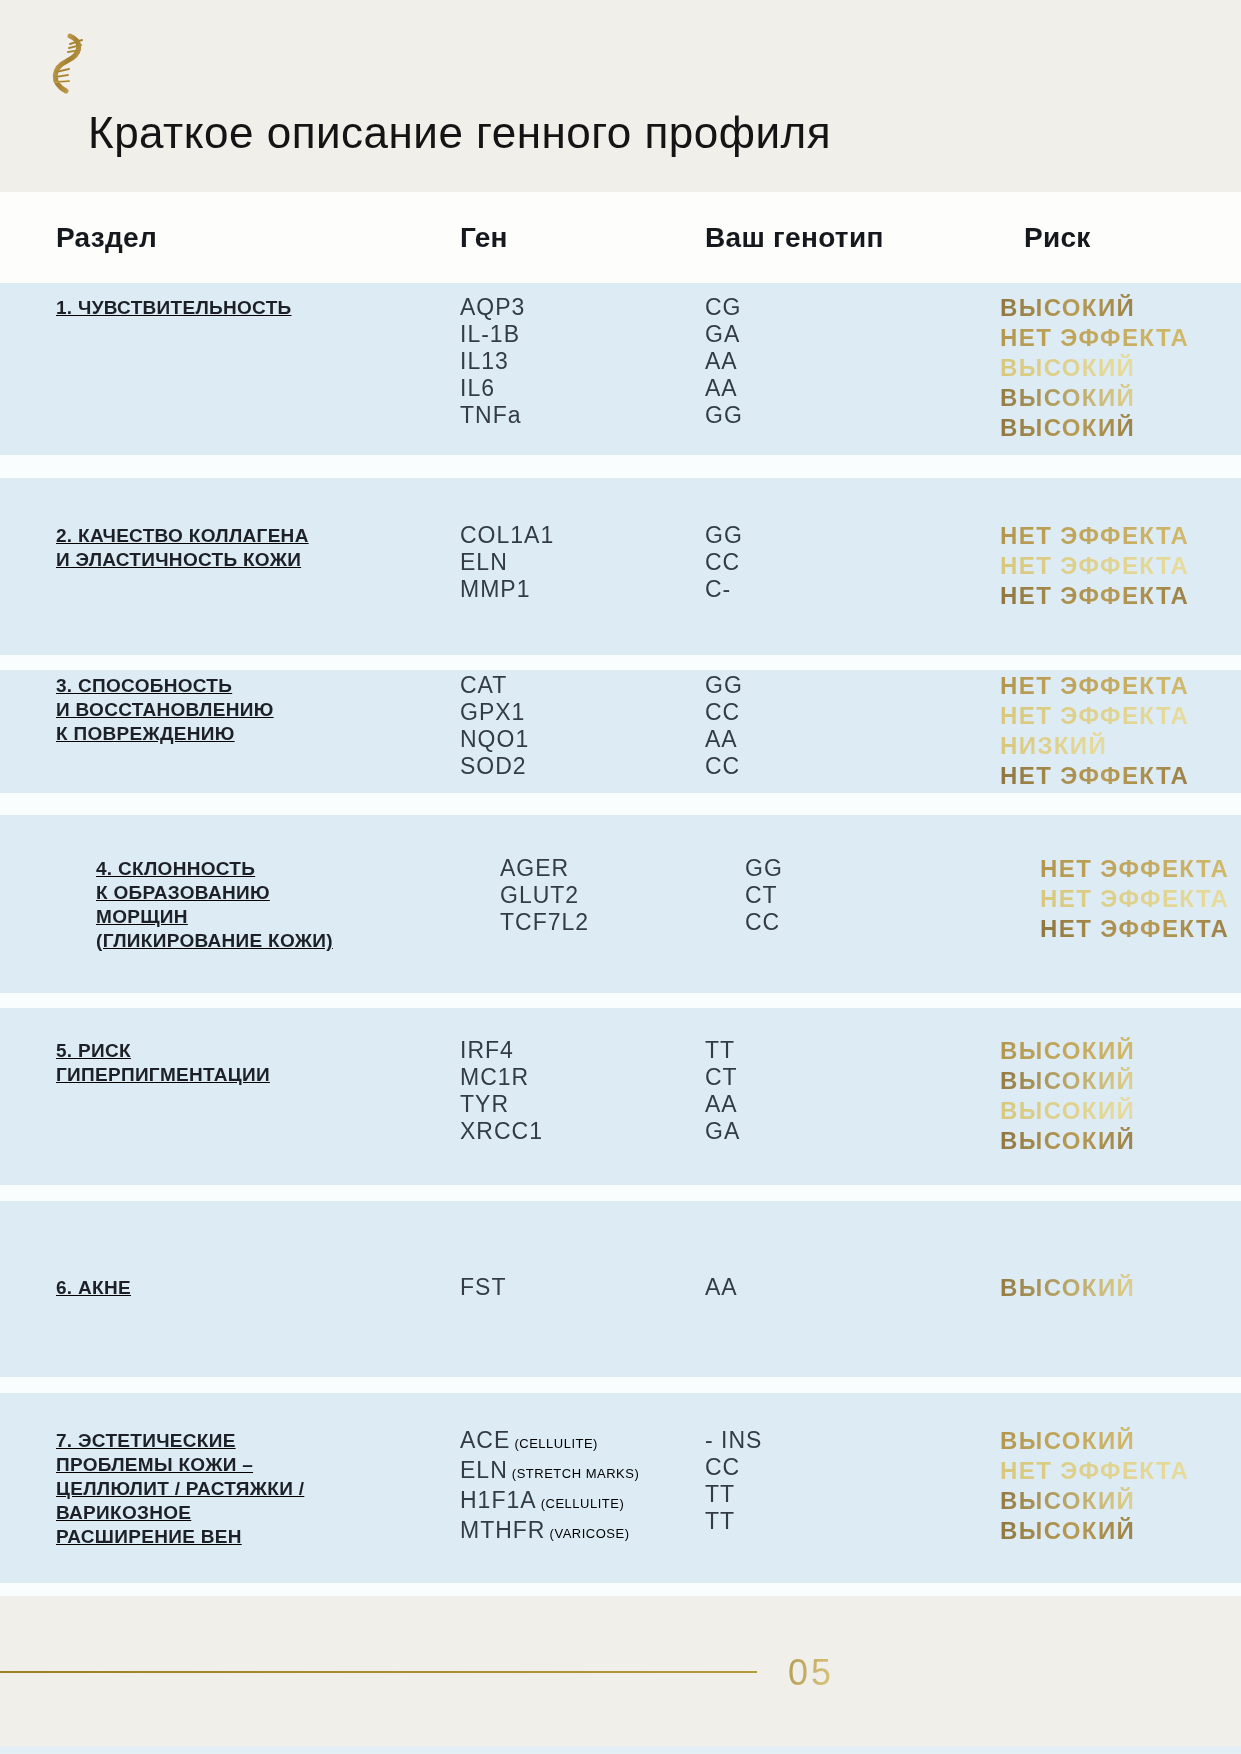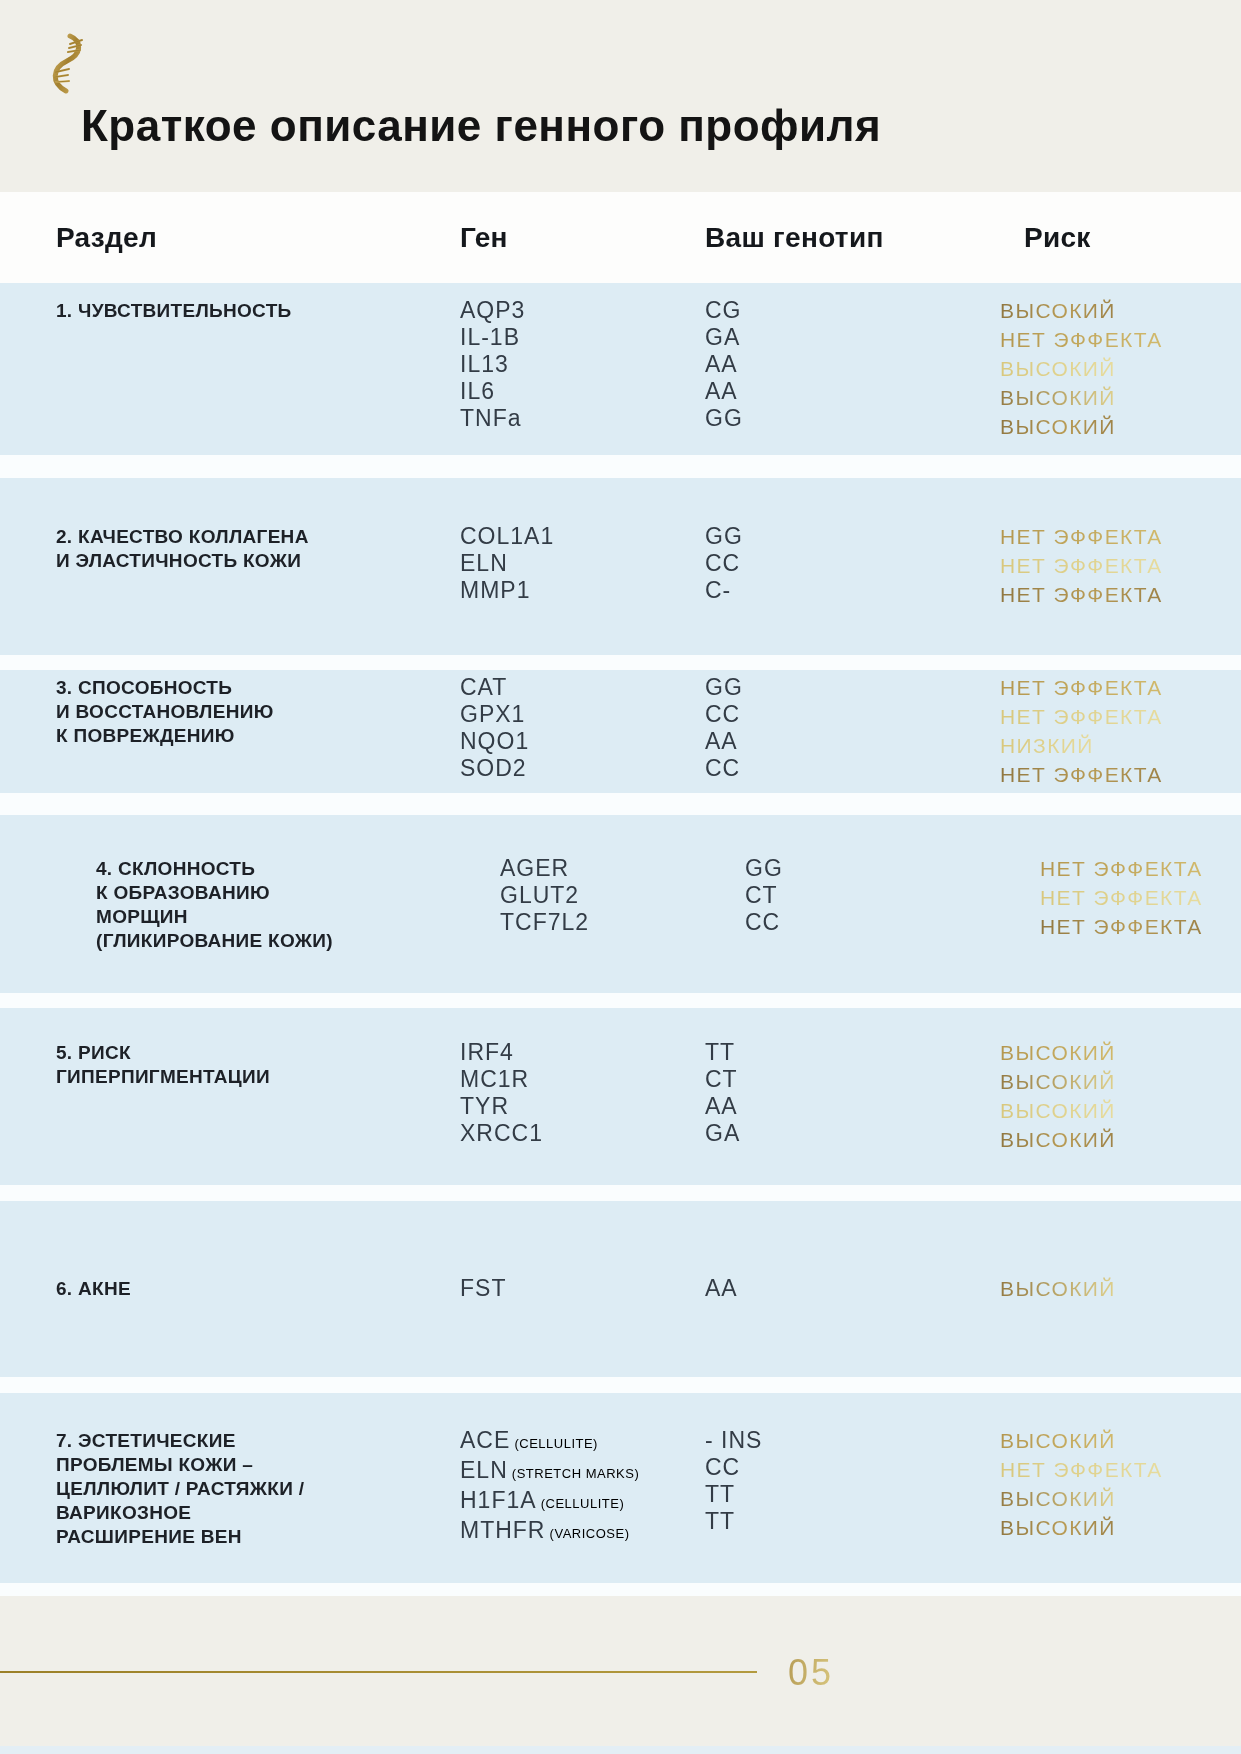--- a/index.html
+++ b/index.html
@@ -5,22 +5,22 @@
   html,body{margin:0;padding:0;}
   body{
     width:1241px;height:1754px;
     background:#f0efe9;
     font-family:"Liberation Sans", sans-serif;
     position:relative;overflow:hidden;
   }
   .page{position:absolute;inset:0;}
   .logo{position:absolute;left:46px;top:32px;width:42px;height:68px;}
   .title{
-    position:absolute;left:76px;top:96px;margin:5px;
-    font-size:44px;font-weight:700;color:#141414;letter-spacing:.5px;
+    position:absolute;left:76px;top:96px;margin:12px;
+    font-size:44px;font-weight:400;color:#141414;letter-spacing:.5px;
   }
   .thead{
     position:absolute;left:0;top:192px;width:100%;height:103px;
     background:#fdfdfc;
   }
   .th{
     position:absolute;top:0;line-height:91px;
     font-size:28px;font-weight:800;color:#15181c;letter-spacing:.3px;
   }
   .th-section{left:56px;}
@@ -31,36 +31,36 @@
     position:absolute;left:0;top:283px;width:100%;
     background:#fafdfe;padding-bottom:13px;
   }
   .band{
     background:#ddecf4;
     display:flex;align-items:center;
   }
   .band-inner{
     display:flex;align-items:flex-start;width:100%;
   }
-  .col-section{margin-left:56px;width:404px;}
+  .col-section{margin-left:56px;width:404px;text-decoration:underline;}
   .col-gene{width:245px;}
   .col-geno{width:295px;}
   .col-risk{flex:1;}
   .section-title{
     font-size:19px;font-weight:800;line-height:24px;color:#1d2127;
     letter-spacing:.3px;padding-top:2px;
   }
   .gene-line,.geno-line{
     font-size:23px;font-weight:300;line-height:27px;color:#333c46;
     letter-spacing:1px;white-space:nowrap;
   }
   .gene-note{font-size:13px;letter-spacing:.5px;color:#000000;}
   .risk-line{line-height:27px;white-space:nowrap;}
   .risk-line span{
-    font-size:21px;font-weight:400;letter-spacing:1.4px;
+    font-size:24px;font-weight:700;letter-spacing:1.4px;
     -webkit-background-clip:text;background-clip:text;color:transparent;
     display:inline-block;
   }
   .t-dark{background-image:linear-gradient(100deg,#8f7640,#b89b55 55%,#9c8147);}
   .t-mid{background-image:linear-gradient(100deg,#b3964e,#d2ba6c);}
   .t-light{background-image:linear-gradient(100deg,#d8c77c,#e7dc9e);}
   .t-grad{background-image:linear-gradient(100deg,#937942,#e0d28e);}
   .gold-line{
     position:absolute;left:0;top:1671px;width:757px;height:2px;
     background:linear-gradient(90deg,#9b8028,#b39a3f);

